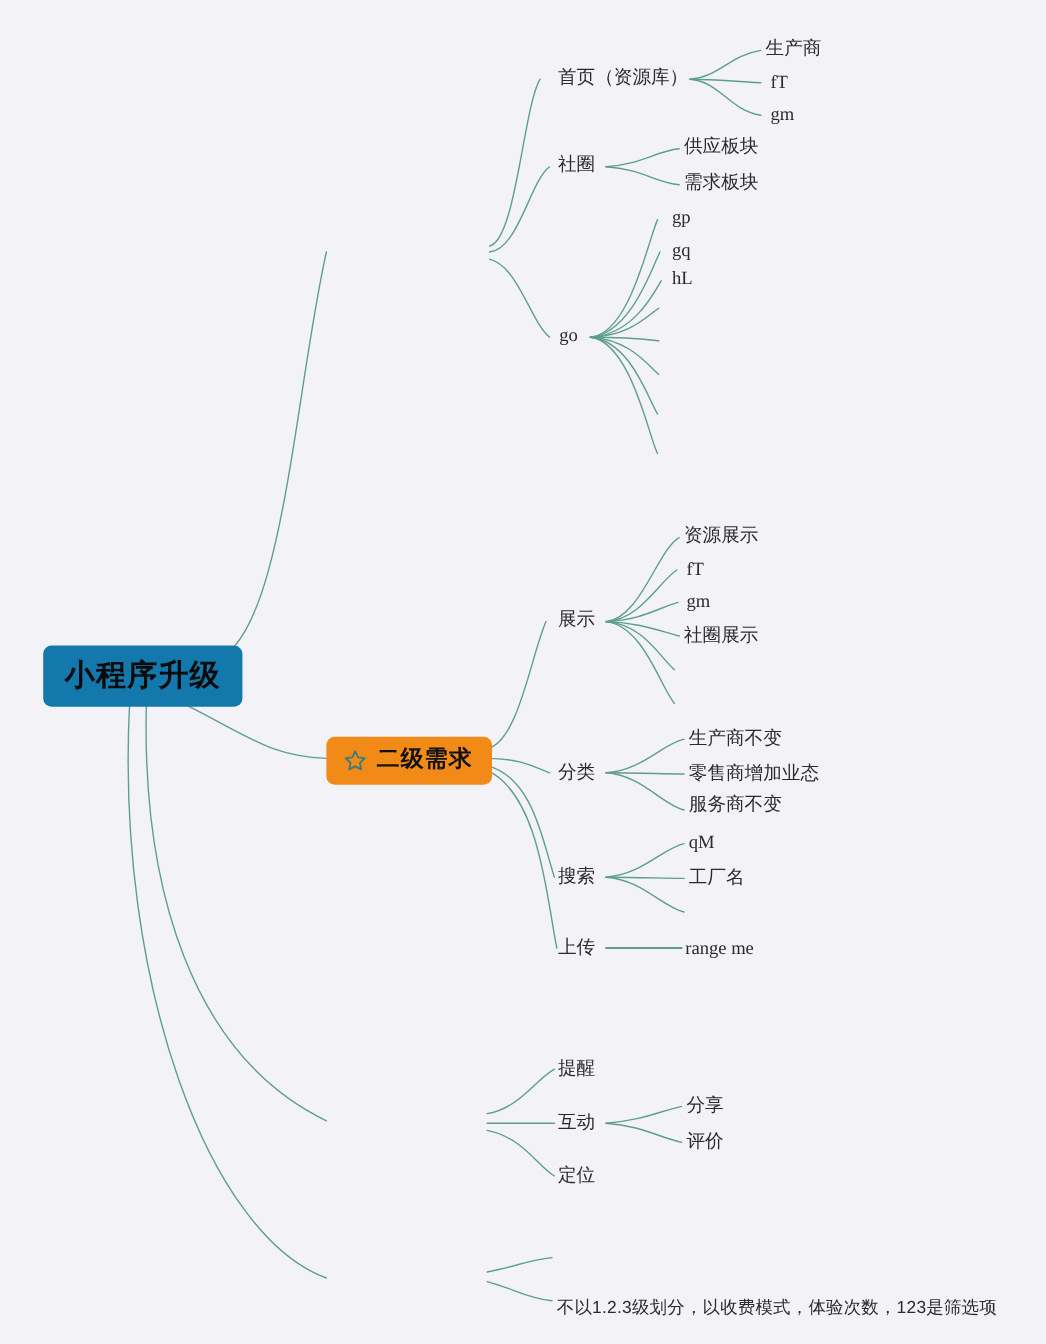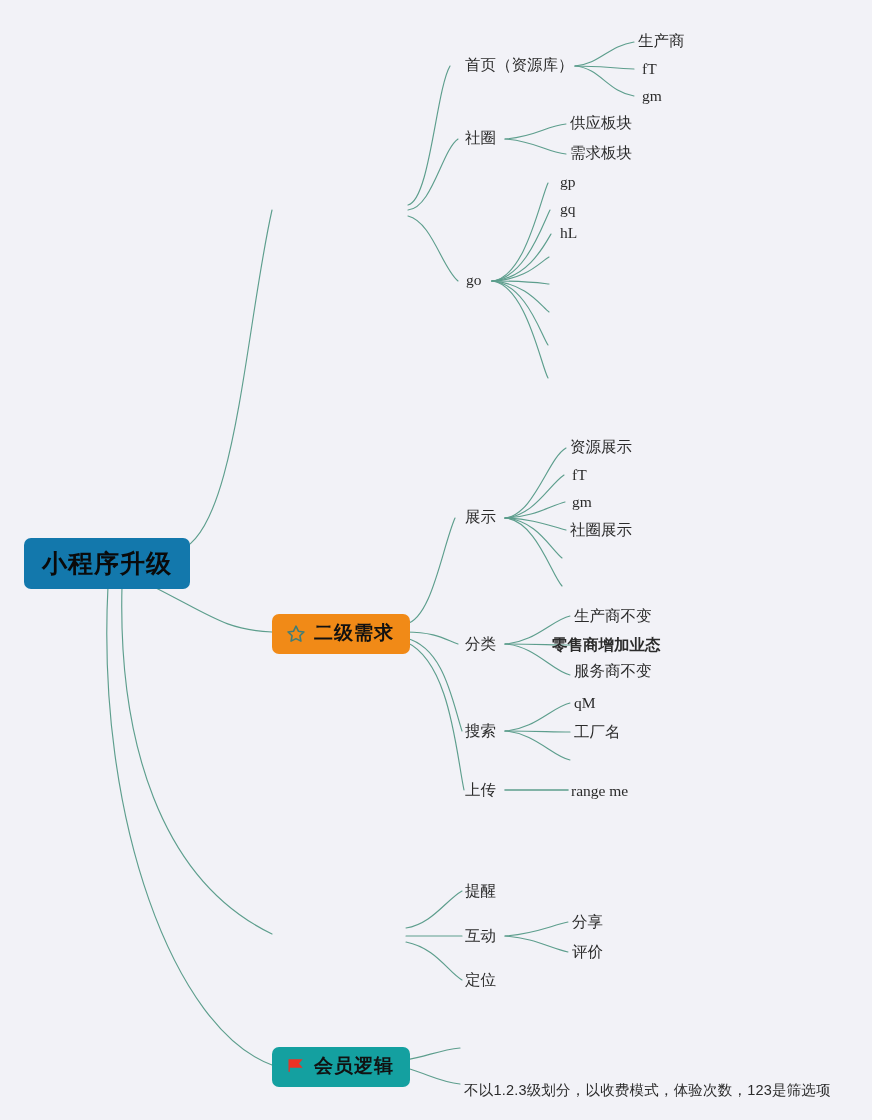--- a/index.html
+++ b/index.html
@@ -148,21 +148,21 @@
     <path d="M406,936 C436,936 448,936 462,936"></path>
     <path d="M406,942 C436,948 448,972 462,980"></path>
 
     <path d="M505,936 C534,934 550,926 568,922"></path>
     <path d="M505,936 C534,938 550,948 568,952"></path>
 
     <path d="M406,1060 C428,1056 440,1050 460,1048"></path>
     <path d="M406,1068 C428,1074 440,1082 460,1084"></path>
   </svg>
 
-  <div class="node root" style="left:24px; top:538px;">小程序升级</div>
+  <div class="node root" style="left:36px; top:538px;">小程序升级</div>
 
 
   <div class="node txt cn" style="left:465px; top:56px;">首页（资源库）</div>
   <div class="node txt cn" style="left:638px; top:32px;">生产商</div>
   <div class="node txt" style="left:642px; top:60px;">fT</div>
   <div class="node txt" style="left:642px; top:87px;">gm</div>
 
   <div class="node txt cn" style="left:465px; top:129px;">社圈</div>
   <div class="node txt cn" style="left:570px; top:114px;">供应板块</div>
   <div class="node txt cn" style="left:570px; top:144px;">需求板块</div>
@@ -189,43 +189,34 @@
   <div class="node txt cn" style="left:465px; top:508px;">展示</div>
   <div class="node txt cn" style="left:570px; top:438px;">资源展示</div>
   <div class="node txt" style="left:572px; top:466px;">fT</div>
   <div class="node txt" style="left:572px; top:493px;">gm</div>
   <div class="node txt cn" style="left:570px; top:521px;">社圈展示</div>
   <div class="node txt empty" style="left:564px; top:557px;"></div>
   <div class="node txt empty" style="left:564px; top:585px;"></div>
 
   <div class="node txt cn" style="left:465px; top:635px;">分类</div>
   <div class="node txt cn" style="left:574px; top:607px;">生产商不变</div>
-  <div class="node txt cn" style="left:552px; top:636px;font-weight:bold;">零售商增加业态</div>
+  <div class="node txt cn" style="left:574px; top:636px;">零售商增加业态</div>
   <div class="node txt cn" style="left:574px; top:662px;">服务商不变</div>
 
   <div class="node txt cn" style="left:465px; top:722px;">搜索</div>
   <div class="node txt" style="left:574px; top:694px;">qM</div>
   <div class="node txt cn" style="left:574px; top:723px;">工厂名</div>
   <div class="node txt empty" style="left:574px; top:758px;"></div>
 
   <div class="node txt cn" style="left:465px; top:781px;">上传</div>
   <div class="node txt" style="left:571px; top:782px;">range me</div>
 
 
   <div class="node txt cn" style="left:465px; top:882px;">提醒</div>
   <div class="node txt cn" style="left:465px; top:927px;">互动</div>
   <div class="node txt cn" style="left:572px; top:913px;">分享</div>
   <div class="node txt cn" style="left:572px; top:943px;">评价</div>
   <div class="node txt cn" style="left:465px; top:971px;">定位</div>
 
-  <div class="node pill teal" style="left:272px; top:1047px;">
-    <span class="ico">
-      <svg viewBox="0 0 24 24" width="20" height="20" aria-hidden="true">
-        <path d="M4 4h16l-4.5 5L20 14H4z" fill="#ee3124"></path>
-        <rect x="3" y="4" width="1.6" height="15" fill="#ee3124"></rect>
-      </svg>
-    </span>
-    <span>会员逻辑</span>
-  </div>
 
   <div class="node txt long" style="left:464px; top:1040px;">不以1.2.3级划分，以收费模式，体验次数，123是筛选项</div>
 
 </div>
 
 </body></html>

